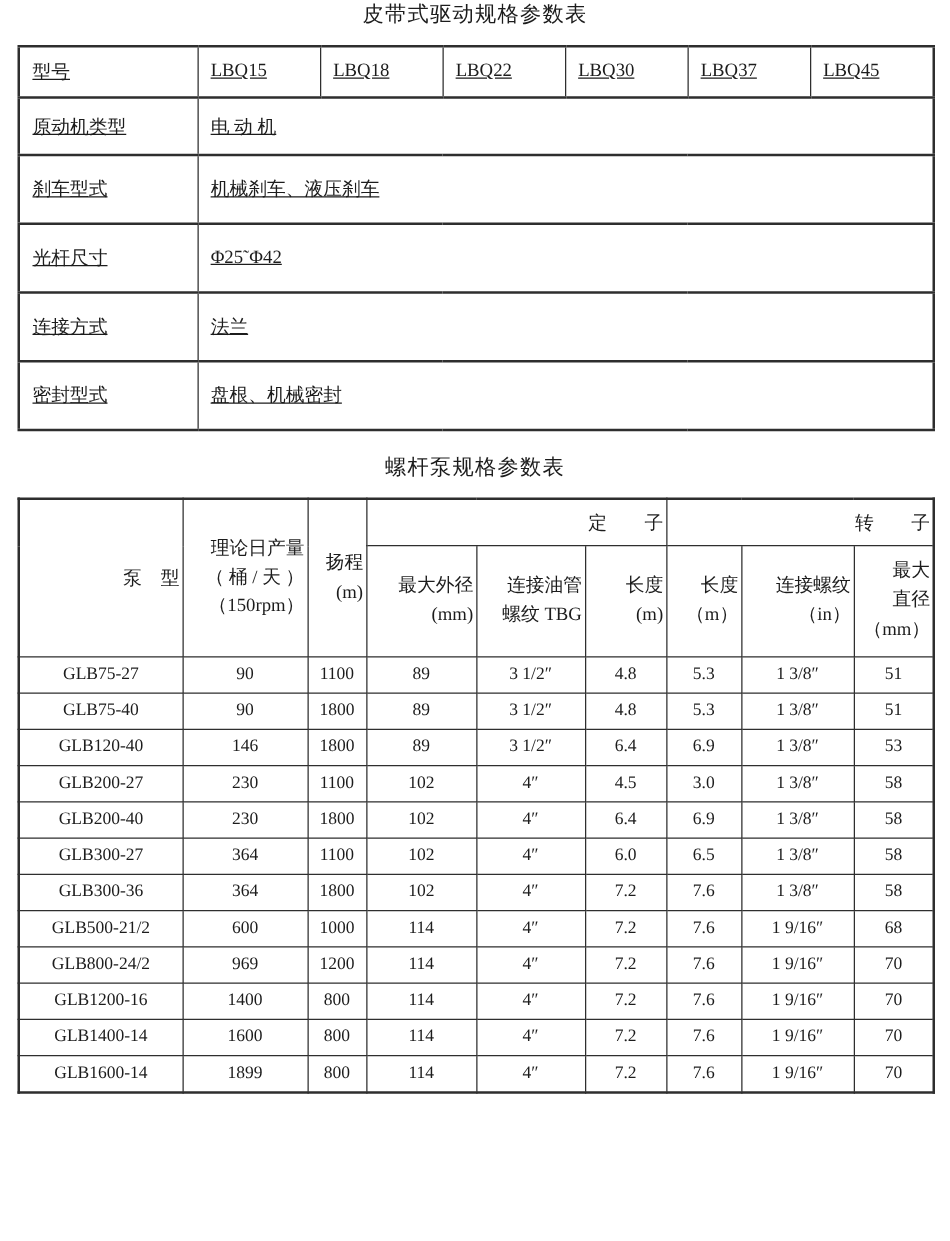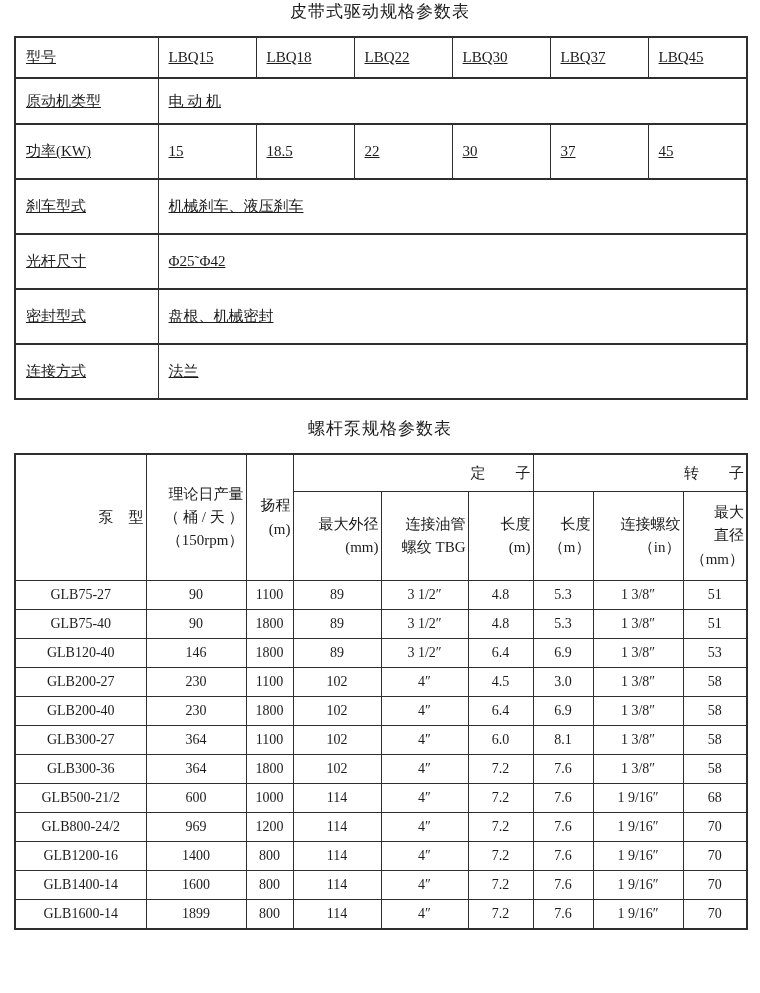--- a/index.html
+++ b/index.html
@@ -93,43 +93,34 @@
           <td>LBQ22</td>
           <td>LBQ30</td>
           <td>LBQ37</td>
           <td>LBQ45</td>
         </tr>
         <tr>
           <td>原动机类型</td>
           <td colspan="6">电 动 机</td>
         </tr>
         <tr>
-          <td>功率(KW)</td>
-          <td>15</td>
-          <td>18.5</td>
-          <td>22</td>
-          <td>30</td>
-          <td>37</td>
-          <td>45</td>
-        </tr>
-        <tr>
           <td>刹车型式</td>
           <td colspan="6">机械刹车、液压刹车</td>
         </tr>
         <tr>
           <td>光杆尺寸</td>
           <td colspan="6">Φ25˜Φ42</td>
         </tr>
         <tr>
+          <td>连接方式</td>
+          <td colspan="6">法兰</td>
+        </tr>
+        <tr>
           <td>密封型式</td>
           <td colspan="6">盘根、机械密封</td>
-        </tr>
-        <tr>
-          <td>连接方式</td>
-          <td colspan="6">法兰</td>
         </tr>
       </tbody>
   </table>
 
   <h2 class="title title2">螺杆泵规格参数表</h2>
 
   <table class="t2">
     <colgroup>
       <col style="width:131px">
         <col style="width:100px">
@@ -224,21 +215,21 @@
           <td>1 3/8″</td>
           <td>58</td>
         </tr>
         <tr>
           <td>GLB300-27</td>
           <td>364</td>
           <td>1100</td>
           <td>102</td>
           <td>4″</td>
           <td>6.0</td>
-          <td>8.1</td>
+          <td>6.5</td>
           <td>1 3/8″</td>
           <td>58</td>
         </tr>
         <tr>
           <td>GLB300-36</td>
           <td>364</td>
           <td>1800</td>
           <td>102</td>
           <td>4″</td>
           <td>7.2</td>

